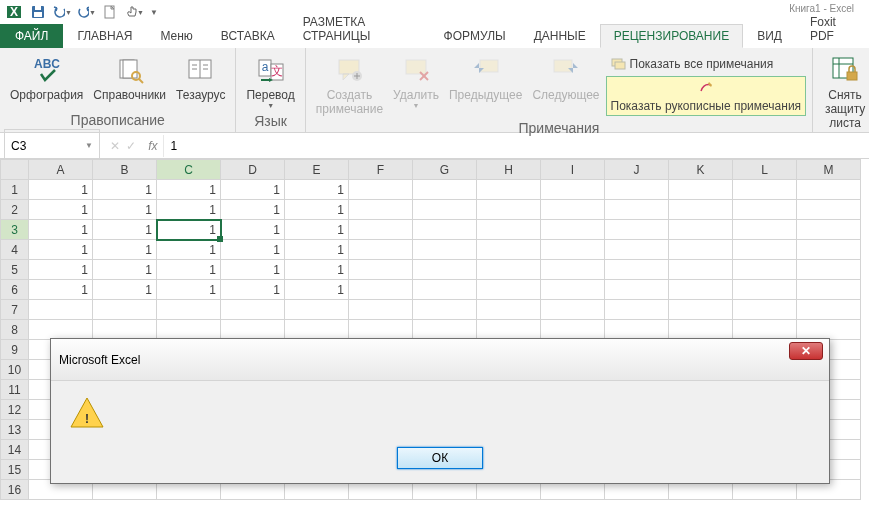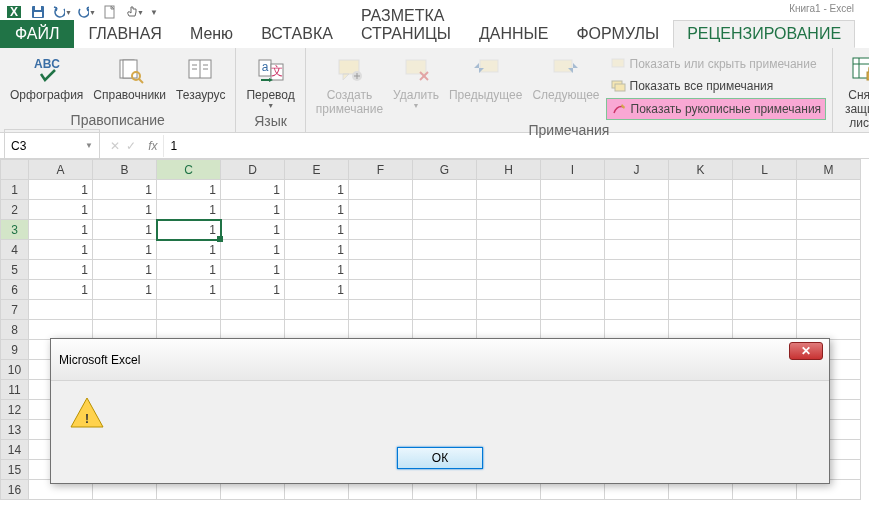--- a/index.html
+++ b/index.html
@@ -1,32 +1,32 @@
 <!DOCTYPE html>
 <html><head>
 <meta charset="utf-8">
 <style>
 *{box-sizing:border-box;margin:0;padding:0;font-family:"Segoe UI",Tahoma,sans-serif;font-size:12px;}
 body{background:#fff;width:869px;height:525px;overflow:hidden;position:relative;}
 .qat{height:24px;background:#fff;display:flex;align-items:center;padding:2px 4px;gap:4px;}
 .qat-btn{width:20px;height:20px;display:flex;align-items:center;justify-content:center;border-radius:2px;}
 .app-title{position:absolute;left:0;right:15px;top:3px;text-align:right;color:#888;font-size:10px;pointer-events:none;}
 .tabs{height:24px;background:#fff;display:flex;align-items:flex-end;}
-.tab{padding:4px 13px;font-size:16px;color:#444;cursor:pointer;border:1px solid transparent;}
+.tab{padding:4px 13px;font-size:12px;color:#444;cursor:pointer;border:1px solid transparent;}
 .tab.file{background:#207346;color:#fff;padding:4px 14px;}
 .tab.active{border:1px solid #d4d4d4;border-bottom:1px solid #f1f1f1;color:#207346;background:#f1f1f1;}
 .ribbon{height:85px;background:#f1f1f1;border-bottom:1px solid #d4d4d4;display:flex;}
 .group{border-right:1px solid #d4d4d4;display:flex;flex-direction:column;justify-content:space-between;padding:4px 6px 2px;}
 .group-ctrls{display:flex;gap:2px;align-items:flex-start;flex:1;}
 .group-label{text-align:center;font-size:14px;color:#666;padding:2px 0;}
 .big-btn{display:flex;flex-direction:column;align-items:center;justify-content:flex-start;padding:2px 4px;text-align:center;font-size:11px;color:#444;min-width:52px;cursor:pointer;}
 .big-btn.disabled{color:#b0b0b0;}
 .big-btn .ico{width:32px;height:32px;display:flex;align-items:center;justify-content:center;margin-bottom:2px;}
 .small-btn{display:flex;align-items:center;gap:4px;font-size:11px;color:#444;padding:2px 4px;cursor:pointer;white-space:nowrap;}
-.small-btn.hl{background:#f9a8d4;border:1px solid #7fc497;}
+.small-btn.hl{background:#fef9c3;border:1px solid #7fc497;flex-direction:column;}
 .fbar{height:26px;border-bottom:1px solid #d4d4d4;display:flex;align-items:center;background:#fff;}
 .namebox{width:96px;height:22px;border:1px solid #d4d4d4;margin:0 4px;padding:16px 6px;font-size:12px;display:flex;align-items:center;justify-content:space-between;}
 .namebox .dd{color:#888;font-size:8px;}
 .fx-btns{display:flex;gap:6px;padding:0 6px;color:#999;}
 .fx-label{color:#888;font-style:italic;padding:0 6px;}
 .fx-input{flex:1;padding:2px 6px;border-left:1px solid #e8e8e8;height:22px;display:flex;align-items:center;}
 .grid-wrap{position:relative;}
 .grid{border-collapse:collapse;table-layout:fixed;}
 .grid td,.grid th{border:1px solid #d4d4d4;height:20px;font-size:12px;font-weight:normal;color:#444;}
 .grid .corner{width:28px;background:#e6e6e6;}
@@ -94,22 +94,22 @@
       <span style="font-size:8px;color:#666;">▼</span>
     </div>
 </div>
 
 <div class="tabs">
   <div class="tab file">ФАЙЛ</div>
   <div class="tab">ГЛАВНАЯ</div>
   <div class="tab">Меню</div>
   <div class="tab">ВСТАВКА</div>
   <div class="tab">РАЗМЕТКА СТРАНИЦЫ</div>
+  <div class="tab">ФОРМУЛЫ</div>
   <div class="tab">ДАННЫЕ</div>
-  <div class="tab">ФОРМУЛЫ</div>
   <div class="tab active">РЕЦЕНЗИРОВАНИЕ</div>
   <div class="tab">ВИД</div>
   <div class="tab">Foxit PDF</div>
 </div>
 
 <div class="ribbon">
   <div class="group">
     <div class="group-ctrls">
       <div class="big-btn">
           <div class="ico">
@@ -204,26 +204,20 @@
       <div class="big-btn disabled">
           <div class="ico">
             <svg width="32" height="32" opacity=".4">
               <rect x="4" y="6" width="18" height="12" fill="#f5e6b3" stroke="#ccc"></rect>
               <polygon points="18,14 28,14 23,9 23,19" fill="#3a6ea5"></polygon>
             </svg>
           </div>
           <span>Следующее</span>
         </div>
       <div style="display:flex;flex-direction:column;gap:2px;padding-top:2px;">
-        <div class="small-btn disabled" style="color:#b0b0b0;">
-            <svg width="16" height="16" opacity=".4">
-              <rect x="2" y="3" width="12" height="8" fill="#f5e6b3" stroke="#ccc"></rect>
-            </svg>
-            <span>Показать или скрыть примечание</span>
-          </div>
         <div class="small-btn">
             <svg width="16" height="16">
               <rect x="2" y="3" width="10" height="7" fill="#f5e6b3" stroke="#bba"></rect>
               <rect x="5" y="6" width="10" height="7" fill="#f5e6b3" stroke="#bba"></rect>
             </svg>
             <span>Показать все примечания</span>
           </div>
         <div class="small-btn hl">
             <svg width="16" height="16">
               <path d="M3 12 Q6 4 13 6" stroke="#c36" fill="none" stroke-width="1.5"></path>

